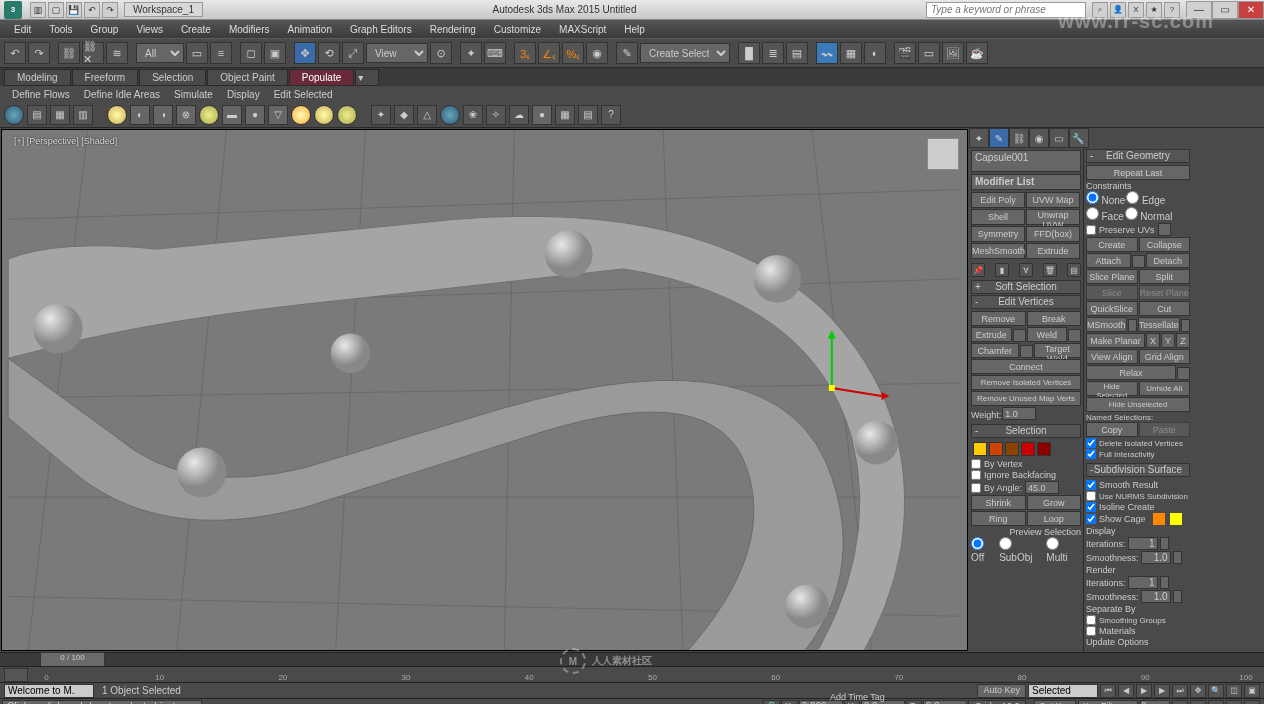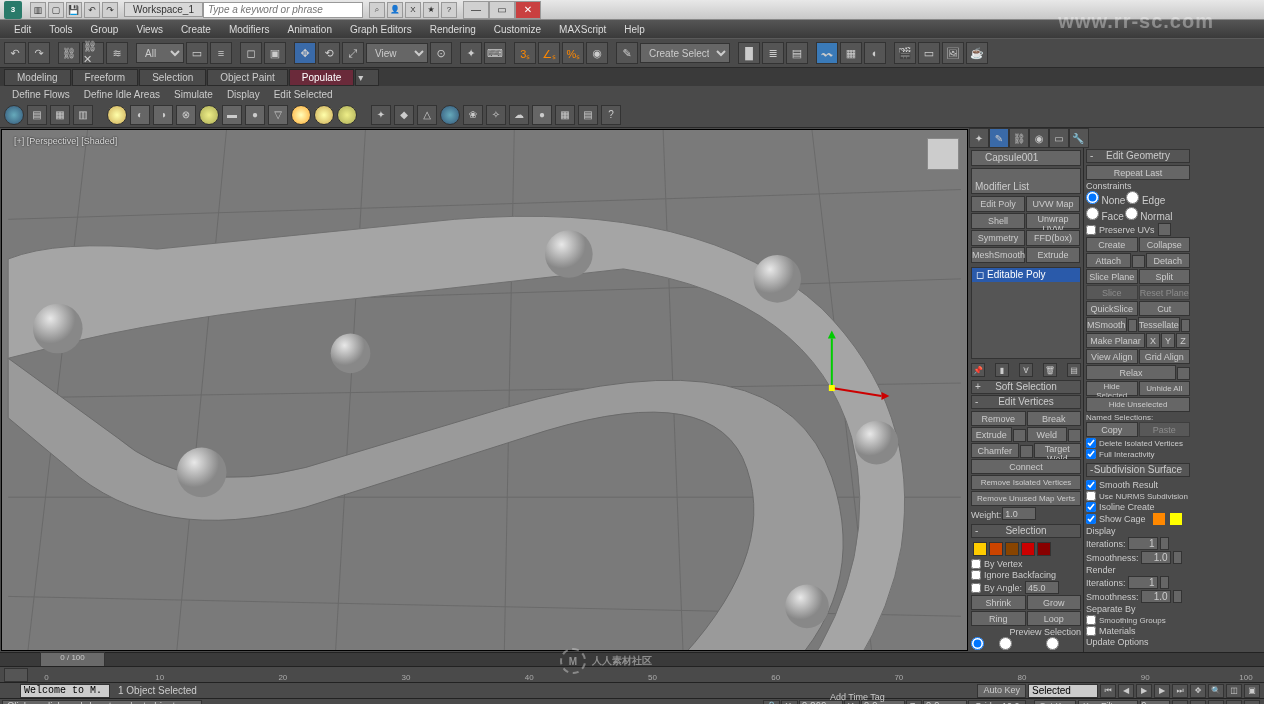--- a/index.html
+++ b/index.html
@@ -41,22 +41,22 @@
 .viewport svg { width:100%; height:100%; }
 .vp-corner { position:absolute; top:6px; left:12px; font-size:9px; color:#ddd; text-shadow:0 0 2px #000; }
 .vp-cube { position:absolute; top:8px; right:8px; width:32px; height:32px; background:#ccc; border:1px solid #888; }
 .cmd-panel { width:295px; background:#4a4a4a; display:flex; flex-direction:column; overflow:hidden; }
 .cmd-tabs { display:flex; height:20px; background:#5a5a5a; }
 .cmd-tabs span { width:20px; border:1px solid #333; background:#555; display:flex; align-items:center; justify-content:center; font-size:10px; color:#ccc; }
 .cmd-tabs span.active { background:#3a6aa8; }
 .cmd-body { display:flex; flex:1; overflow:hidden; }
 .mod-col { width:115px; background:#4a4a4a; border-right:1px solid #2a2a2a; overflow:hidden; }
 .edit-col { width:108px; background:#4a4a4a; overflow-y:hidden; }
-.obj-name { height:16px; background:#666; border:1px solid #333; margin:2px; padding:1px 13px; color:#ccc; }
-.mod-list-lbl { height:16px; background:#666; border:1px solid #333; margin:0 2px; padding:12px 3px; color:#ccc; }
+.obj-name { height:22px; background:#666; border:1px solid #333; margin:2px; padding:1px 3px; color:#ccc; }
+.mod-list-lbl { height:16px; background:#666; border:1px solid #333; margin:0 2px; padding:1px 3px; color:#ccc;font-weight:bold; }
 .mod-btns { display:flex; flex-wrap:wrap; gap:1px; padding:2px; }
 .mod-btns button { width:54px; height:16px; background:#666; border:1px solid #333; color:#ccc; font-size:9px; }
 .stack { margin:2px; height:92px; background:#555; border:1px solid #333; }
 .stack-item { height:14px; padding:1px 4px; color:#ccc; }
 .stack-item.sel { background:#2a5aaa; color:#fff; }
 .stack-tools { display:flex; justify-content:space-between; padding:2px; }
 .stack-tools span { width:14px; height:14px; background:#555; border:1px solid #333; display:flex; align-items:center; justify-content:center; font-size:8px; color:#ccc; }
 .rollout-hdr { height:14px; background:#555; border:1px solid #333; margin:1px 2px 0; text-align:center; color:#ccc; padding:0 2px; position:relative; }
 .rollout-hdr::before { content:"-"; position:absolute; left:3px; }
 .rollout-hdr.plus::before { content:"+"; }
@@ -73,21 +73,21 @@
 .spinner { display:flex; align-items:center; gap:2px; margin:1px 0; }
 .spinner input { width:30px; height:13px; background:#666; border:1px solid #333; color:#ccc; text-align:right; padding:0 2px; }
 .spinner .arr { width:9px; height:13px; background:#666; border:1px solid #333; font-size:6px; display:flex; flex-direction:column; }
 .timeline { height:14px; background:#3a3a3a; border-top:1px solid #222; display:flex; align-items:center; }
 .timeline .slider { width:65px; height:16px; background:#6a6a6a; border:1px solid #333; text-align:center; color:#ccc; font-size:8px; margin-left:40px; }
 .trackbar { height:16px; background:#4a4a4a; border-top:1px solid #222; display:flex; align-items:center; position:relative; }
 .trackbar .tb-icon { width:24px; height:14px; background:#555; border:1px solid #333; margin:0 4px; }
 .trackbar .ruler { flex:1; position:relative; height:14px; background:#4a4a4a; }
 .trackbar .tick { position:absolute; bottom:0; font-size:8px; color:#aaa; }
 .status1 { height:16px; background:#4a4a4a; border-top:1px solid #222; display:flex; align-items:center; }
-.status1 .txt { width:90px; background:#ccc; color:#000; border:1px solid #333; height:14px; padding:0 3px; margin-left:20px;font-family:Liberation Mono, monospace; }
+.status1 .txt { width:90px; background:#ccc; color:#000; border:1px solid #333; height:14px; padding:0 3px; margin-left:4px; }
 .status1 .msg { margin-left:8px; color:#ccc; }
 .status1 .right { margin-left:auto; display:flex; align-items:center; gap:2px; padding-right:4px; }
 .status1 .right .btn { height:14px; background:#666; border:1px solid #333; color:#ccc; padding:0 5px; font-size:9px; }
 .status1 .right .sel { width:70px; height:14px; background:#ccc; border:1px solid #333; color:#000; padding:0 3px; }
 .status1 .right .pbtn { width:16px; height:14px; background:#555; border:1px solid #333; color:#ccc; display:flex; align-items:center; justify-content:center; font-size:8px; }
 .status2 { height:16px; background:#4a4a4a; border-top:1px solid #222; display:flex; align-items:center; }
 .status2 .fld { background:#666; border:1px solid #333; color:#ccc; height:14px; padding:0 4px; margin-left:2px; }
 .status2 .coord { display:flex; gap:1px; margin-left:auto; }
 .status2 .coord span { background:#555; border:1px solid #333; font-size:9px; color:#ccc; }
 .status2 .coord input { width:44px; height:13px; background:#666; border:1px solid #333; color:#ccc; padding:0 2px; }
@@ -104,20 +104,21 @@
 <div class="titlebar">
   <div class="icon3ds">3</div>
   <div class="qat">
     <span>▥</span>
     <span>▢</span>
     <span>💾</span>
     <span>↶</span>
     <span>↷</span>
   </div>
   <div class="ws-btn">Workspace_1</div>
+  <div class="title">Autodesk 3ds Max 2015    Untitled</div>
   <input class="search" placeholder="Type a keyword or phrase" style="">
   <div class="ticons">
     <span>⌕</span>
     <span>👤</span>
     <span>X</span>
     <span>★</span>
     <span>?</span>
   </div>
   <div class="winbtns">
     <span>—</span>
@@ -309,23 +310,20 @@
         <div class="mod-btns">
           <button>Edit Poly</button>
           <button>UVW Map</button>
           <button>Shell</button>
           <button>Unwrap UVW</button>
           <button>Symmetry</button>
           <button>FFD(box)</button>
           <button>MeshSmooth</button>
           <button>Extrude</button>
         </div>
-        <div class="stack">
-          <div class="stack-item sel">◻ <span>Editable Poly</span></div>
-        </div>
         <div class="stack-tools">
           <span>📌</span>
           <span>▮</span>
           <span>∀</span>
           <span>🗑</span>
           <span>▤</span>
         </div>
         <div class="rollout-hdr plus">Soft Selection</div>
         <div class="rollout-hdr">Edit Vertices</div>
         <div class="rollout-body">

